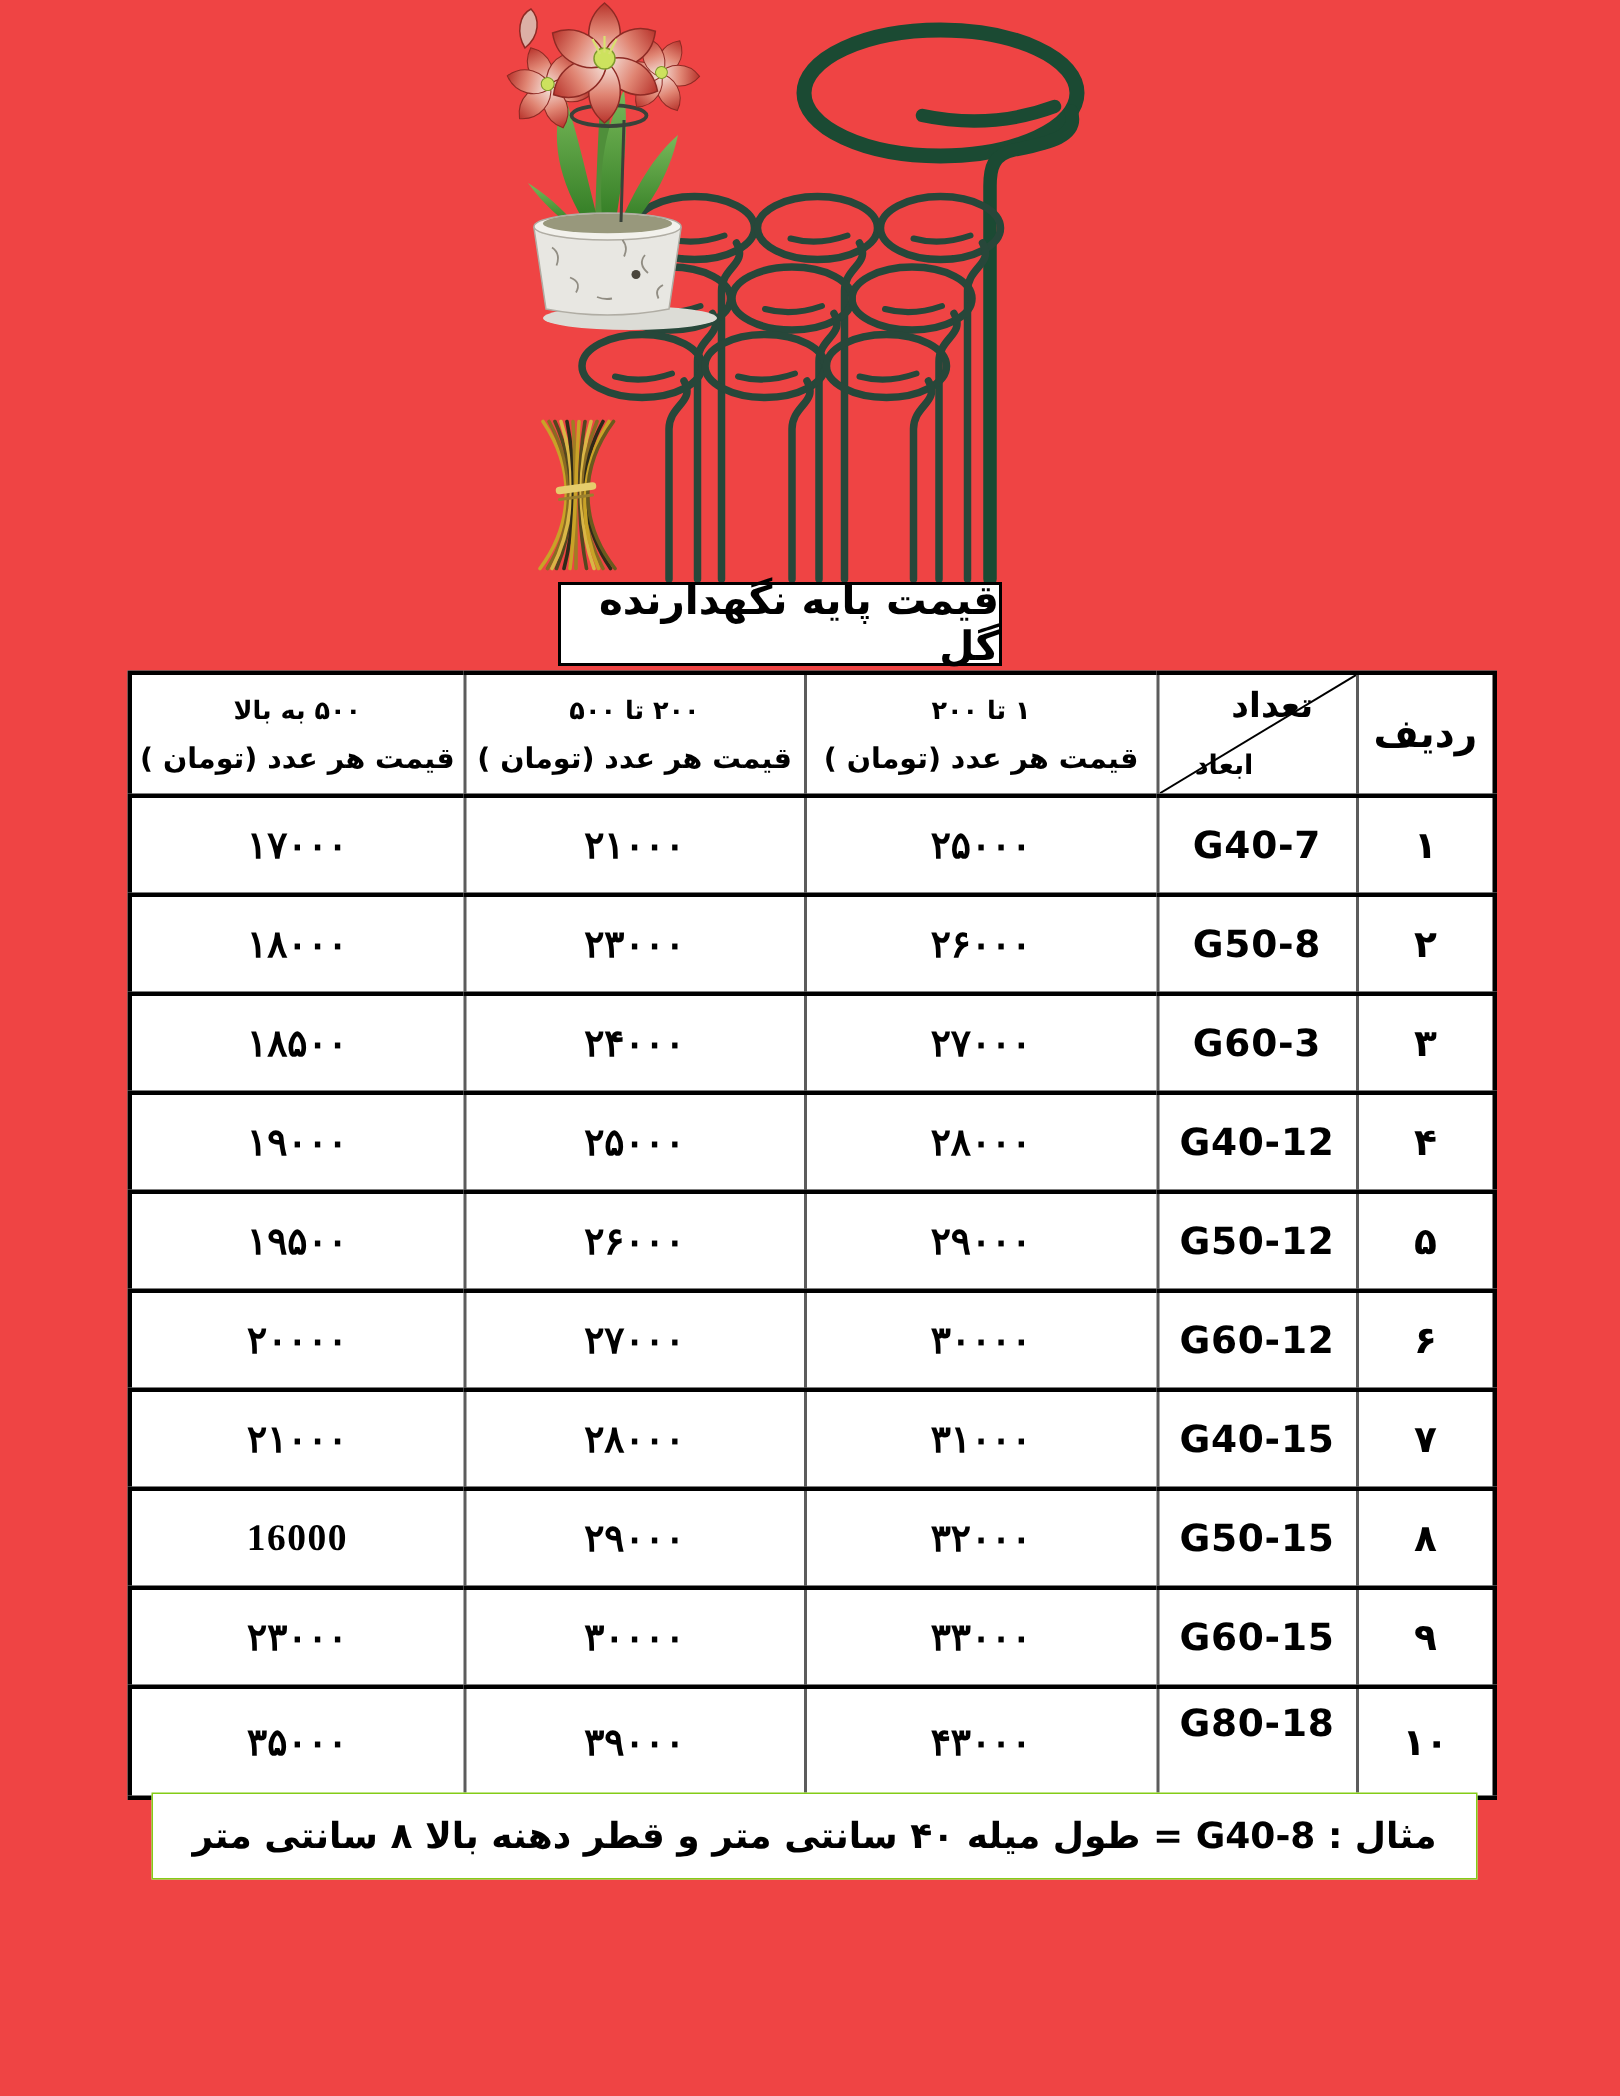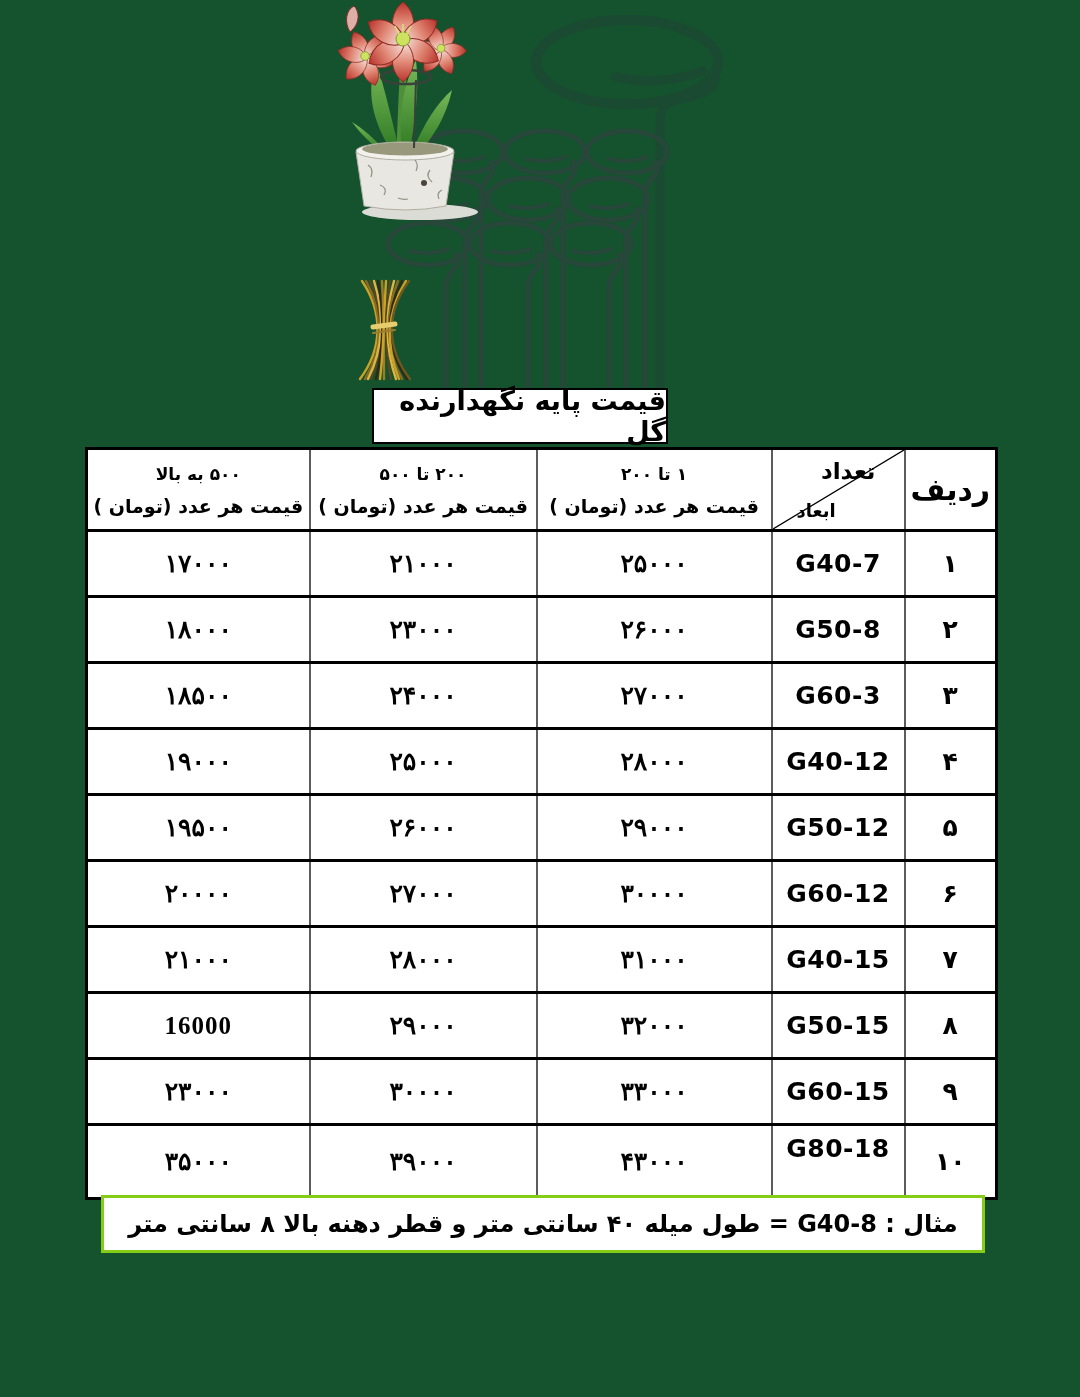--- a/index.html
+++ b/index.html
@@ -1,17 +1,17 @@
 <!DOCTYPE html>
 <html lang="fa"><head>
 <meta charset="utf-8">
 <style>
   html,body{margin:0;padding:0;background:#fff;}
   .page{
-    position:relative;width:1080px;height:1397px;background:#14532d;
+    position:relative;width:1080px;height:1397px;background:#ef4444;
     font-family:"DejaVu Sans", sans-serif;overflow:hidden;
   }
   
   .hero{position:absolute;left:0;top:0;width:1080px;height:392px;}
   
   .title-box{
     position:absolute;left:372px;top:388px;width:296px;height:56px;
     border:2px solid #000;background:#fff;box-sizing:border-box;
     display:flex;align-items:center;justify-content:center;
     direction:rtl;font-weight:bold;font-size:27px;color:#000;z-index:5;
@@ -25,33 +25,33 @@
   }
   table.price td, table.price th{
     border-top:3px solid #000;border-bottom:3px solid #000;
     border-left:2px solid #5c5c5c;border-right:2px solid #5c5c5c;
     padding:0;vertical-align:middle;overflow:hidden;
   }
   table.price thead th{height:79px;}
   table.price tbody td{height:63px;font-size:25px;}
   .hdr-range{font-size:17px;line-height:1.15;margin-top:4px;}
   .hdr-unit{font-size:19px;line-height:1.2;margin-top:10px;text-align:center;}
-  th.rowcol{font-size:30px;}
+  th.rowcol{font-size:26px;}
   td.model{font-size:24px;direction:ltr;letter-spacing:.5px;}
   td.model.top-align{vertical-align:top;padding-top:8px;}
   td.price-val{letter-spacing:1px;font-family:Liberation Serif, serif;}
   
   th.diag{position:relative;}
   th.diag svg{position:absolute;inset:0;width:100%;height:100%;}
   th.diag .d-top{position:absolute;top:8px;right:28px;font-size:23px;}
   th.diag .d-bottom{position:absolute;bottom:8px;left:24px;font-size:18px;}
   
   .note-box{
     position:absolute;left:101px;top:1195px;width:884px;height:58px;
-    border:3px solid #84cc16;box-sizing:border-box;background:#fff;
+    border:1px solid #84cc16;box-sizing:border-box;background:#fff;
     display:flex;align-items:center;justify-content:center;
     direction:rtl;font-weight:bold;font-size:24px;color:#000;
   }
 </style>
 </head>
 <body>
 
 <div class="page">
 
   <div class="hero">

